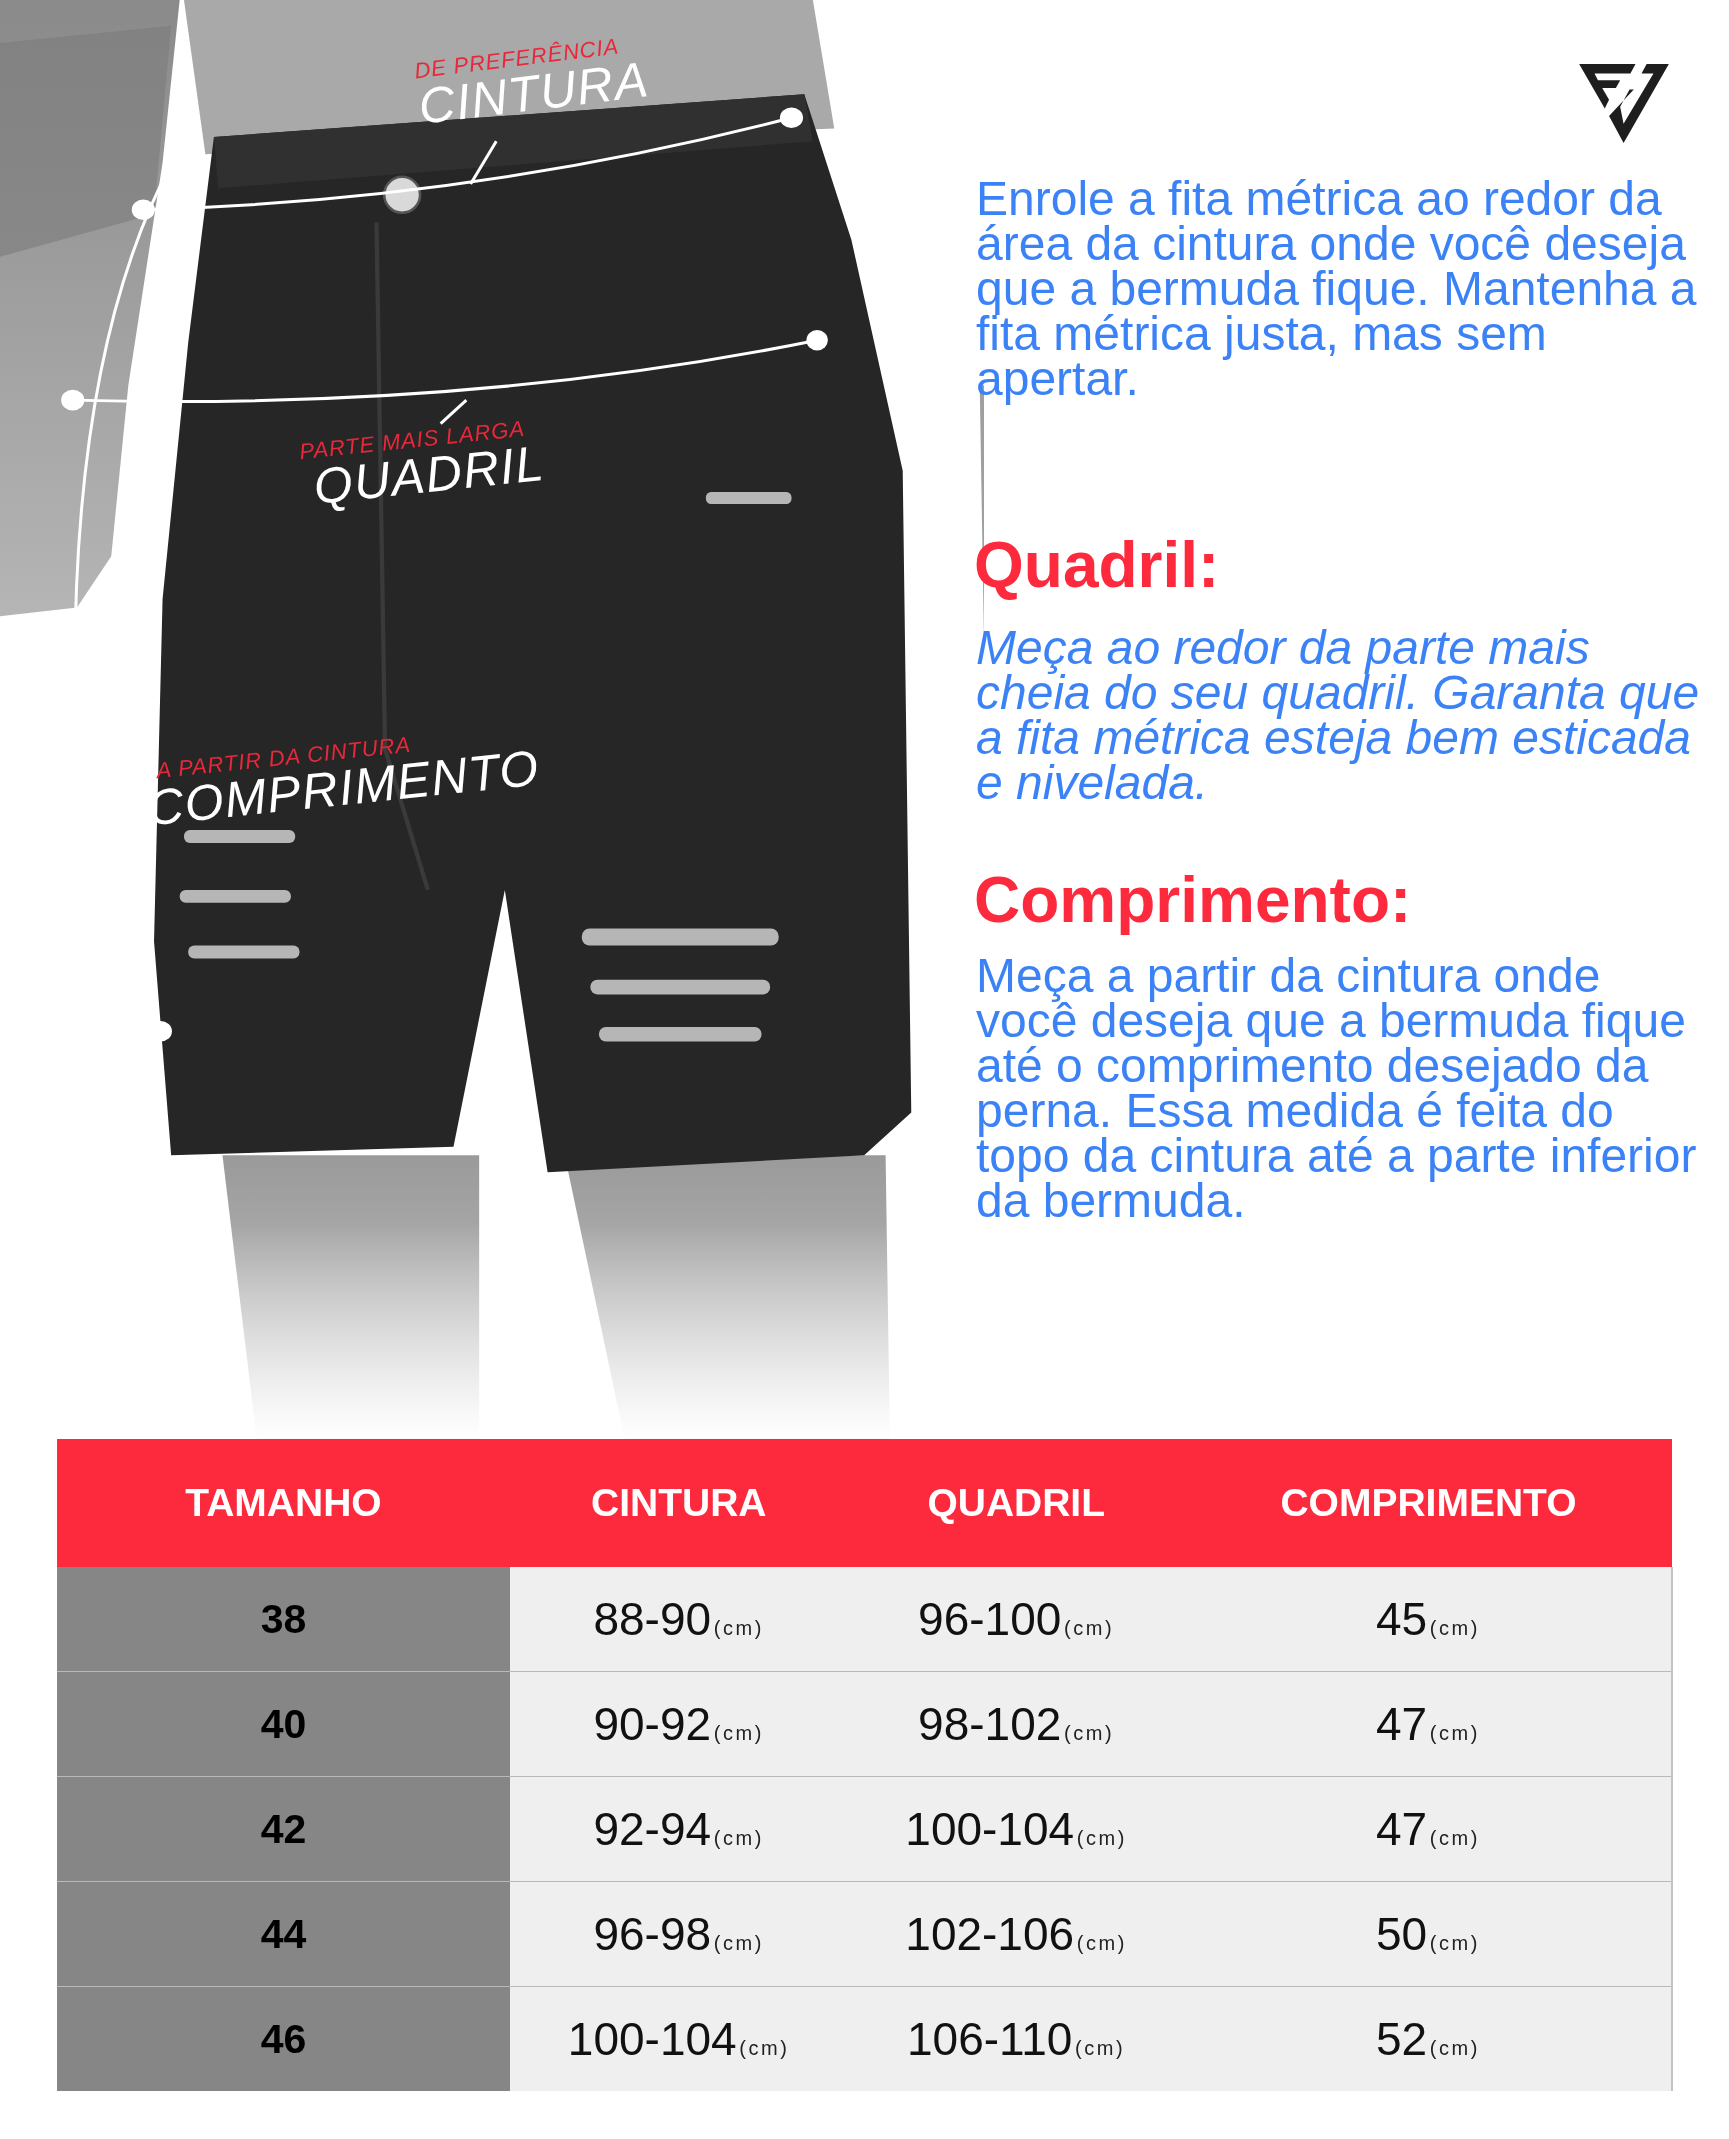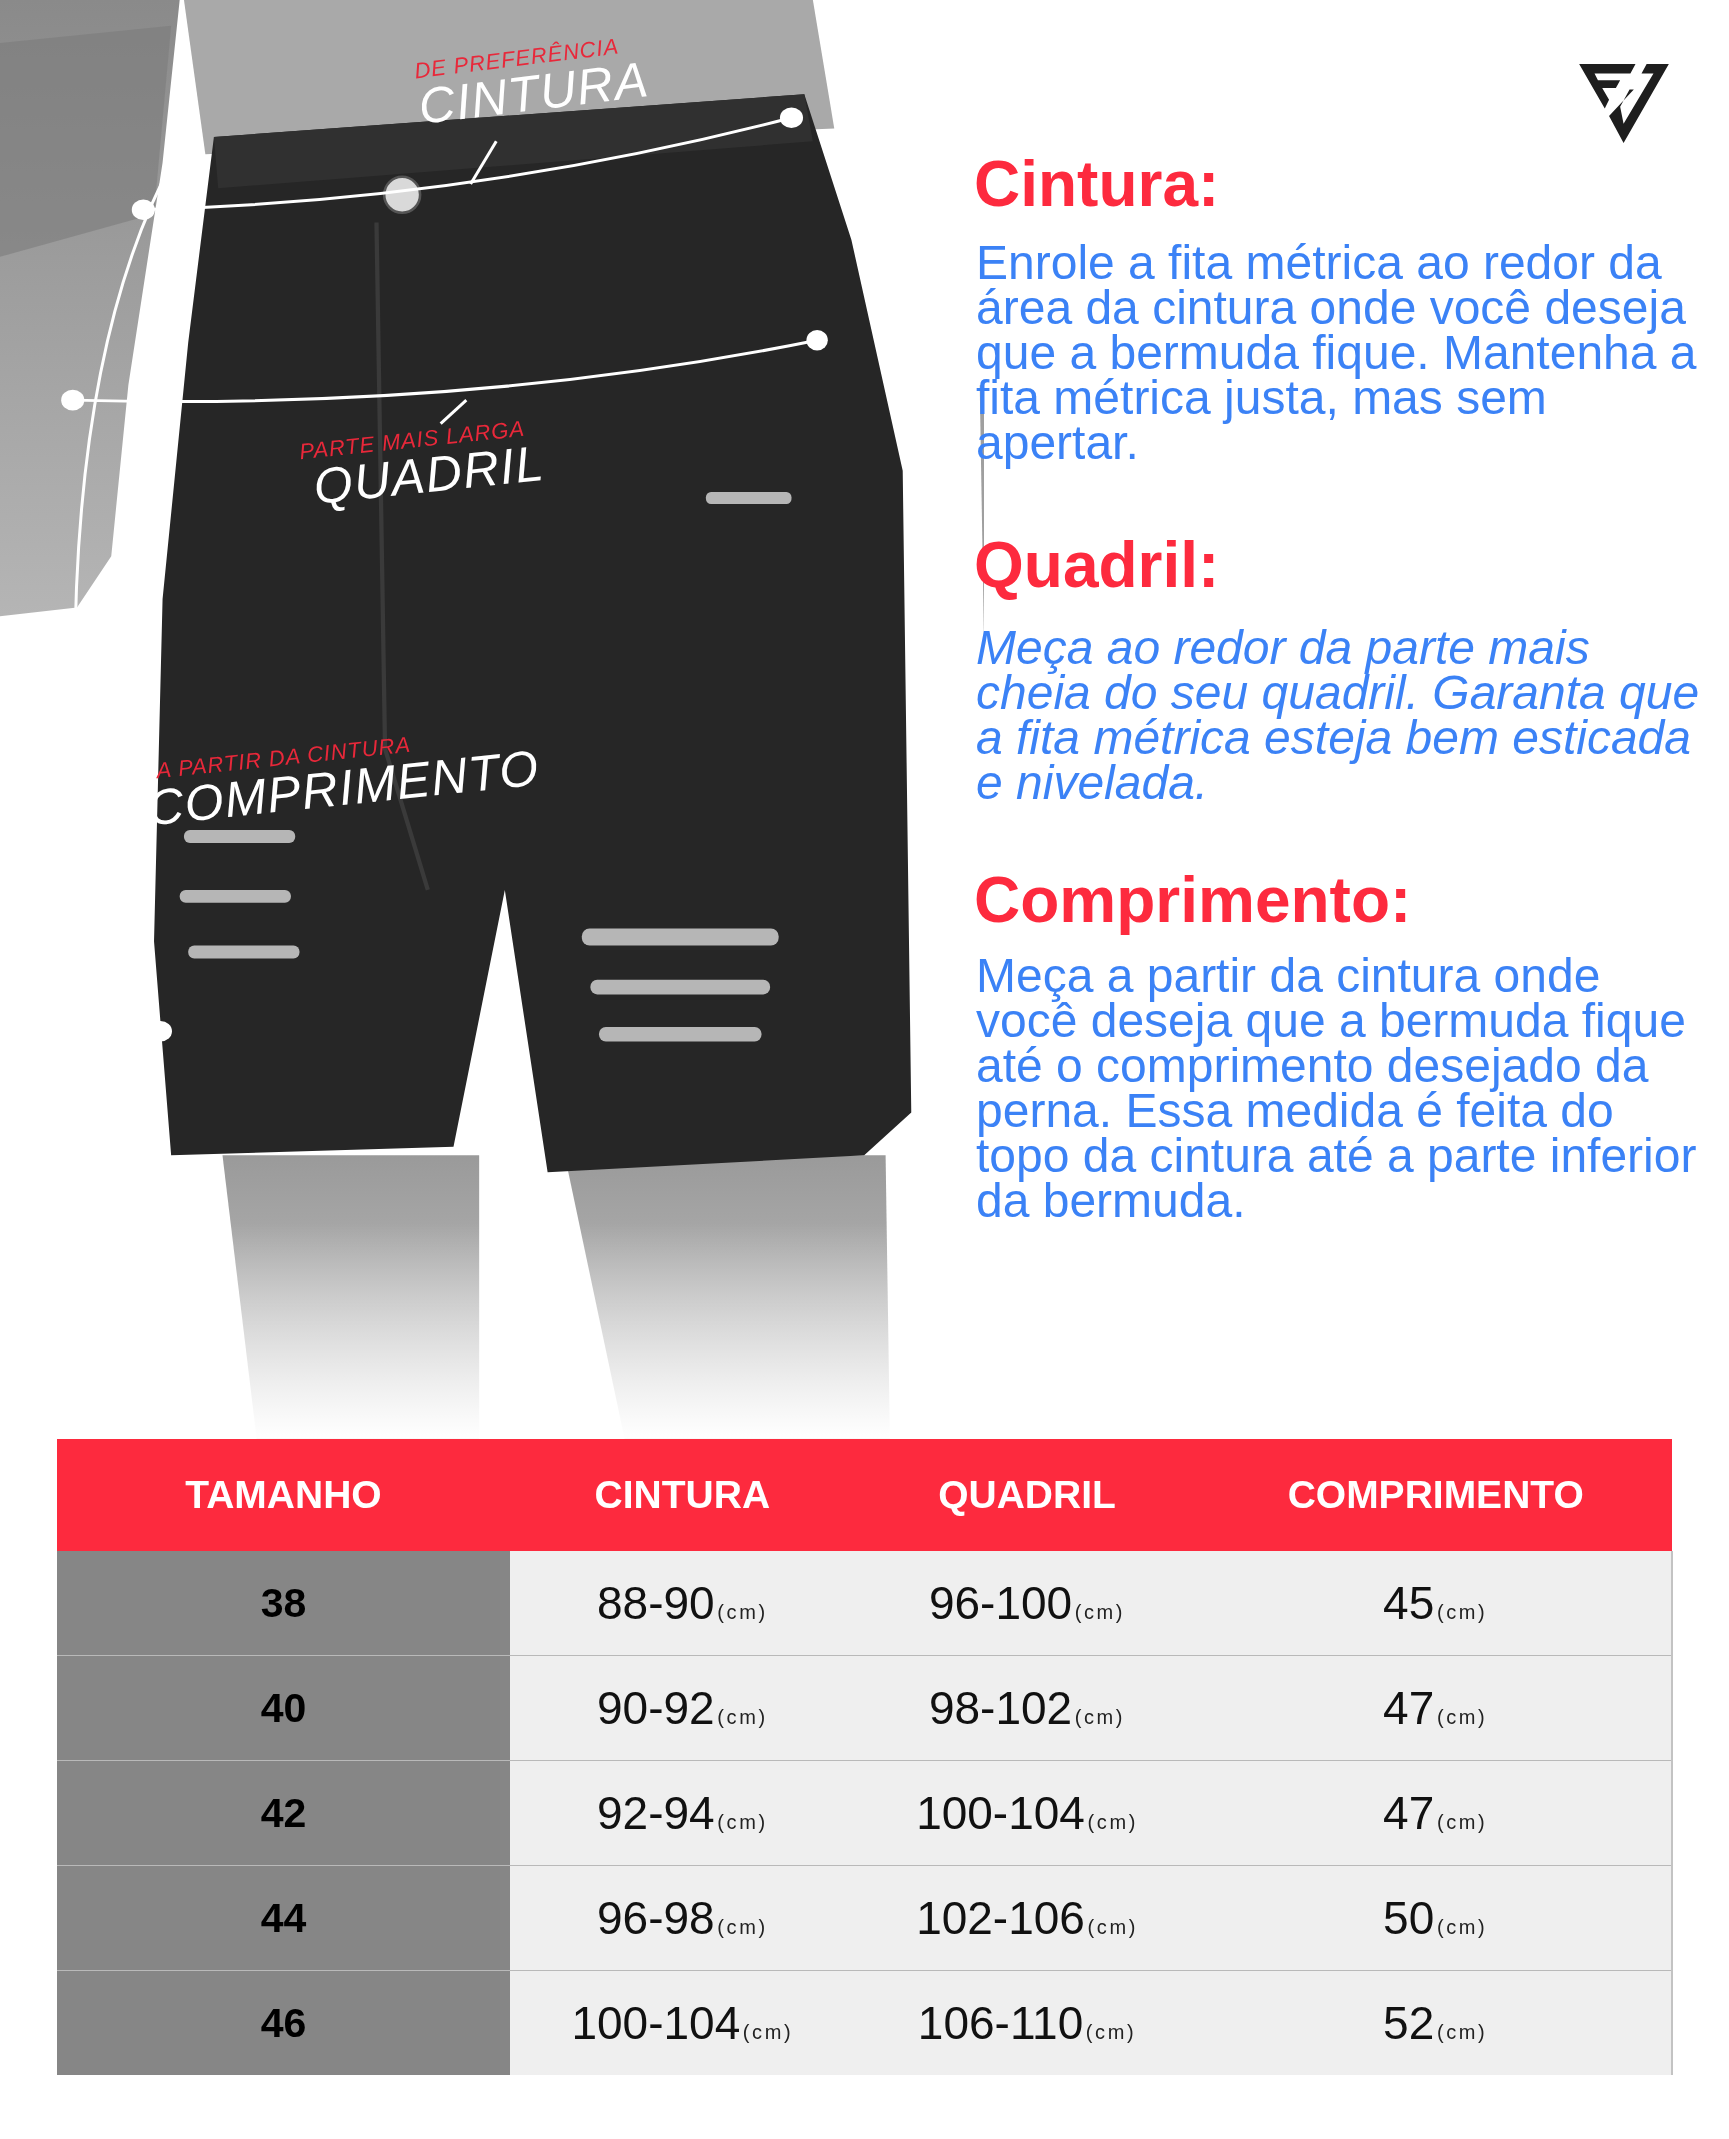--- a/index.html
+++ b/index.html
@@ -26,21 +26,21 @@
   #desc-cintura { top: 152px; }
   #desc-cintura p { margin-top: 23.5px; }
   #desc-quadril { top: 533px; }
   #desc-quadril p { margin-top: 28px; font-style: italic; }
   #desc-comprimento { top: 868px; }
   #desc-comprimento p { margin-top: 21.4px; }
 
   
   .size-table { position: absolute; left: 57px; top: 1439px; width: 1616px; border-collapse: collapse; }
   .size-table th { background: #fd2a3e; color: #ffffff; height: 104px; font-size: 39px;
-                   font-weight: bold; text-align: center; padding: 4px; }
+                   font-weight: bold; text-align: center; padding: 12px; }
   .size-table td { height: 104px; text-align: center; padding: 0; font-size: 46px; color: #111;
                    background: #efefef; border-top: 1.7px solid #b9b9b9; }
   .size-table td.size { background: #868686; color: #000000; font-weight: bold; font-size: 41px; width: 453px; }
   .size-table td.val .num { font-size: 46px; }
   .size-table td.val .unit { font-size: 20px; letter-spacing: 2.6px; margin-left: 2.6px; color: #222; }
   .size-table tr:first-child td { border-top: 0; }
   .size-table td:last-child { border-right: 2.1px solid #c3c3c3; }
 </style>
 </head>
 <body>
@@ -127,21 +127,20 @@
 </div>
 
 <div class="logo">
   <svg width="90" height="79" viewBox="0 0 210 185">
     <path d="M0 0 L132 0 L120 22 L36 22 L44 38 L96 38 L86 56 L54 56 L70 84 L60 104 Z" fill="#1e1e1e"></path>
     <path d="M158 0 L210 0 L104 185 L70 122 L128 60 L118 60 L96 100 L104 140 L174 22 L146 22 Z" fill="#1e1e1e"></path>
   </svg>
 </div>
 
 <section class="desc" id="desc-cintura">
-  <h2>Cintura:</h2>
   <p>Enrole a fita métrica ao redor da área da cintura onde você deseja que a bermuda fique. Mantenha a fita métrica justa, mas sem apertar.</p>
 </section>
 <section class="desc" id="desc-quadril">
   <h2>Quadril:</h2>
   <p>Meça ao redor da parte mais cheia do seu quadril. Garanta que a fita métrica esteja bem esticada e nivelada.</p>
 </section>
 <section class="desc" id="desc-comprimento">
   <h2>Comprimento:</h2>
   <p>Meça a partir da cintura onde você deseja que a bermuda fique até o comprimento desejado da perna. Essa medida é feita do topo da cintura até a parte inferior da bermuda.</p>
 </section>

